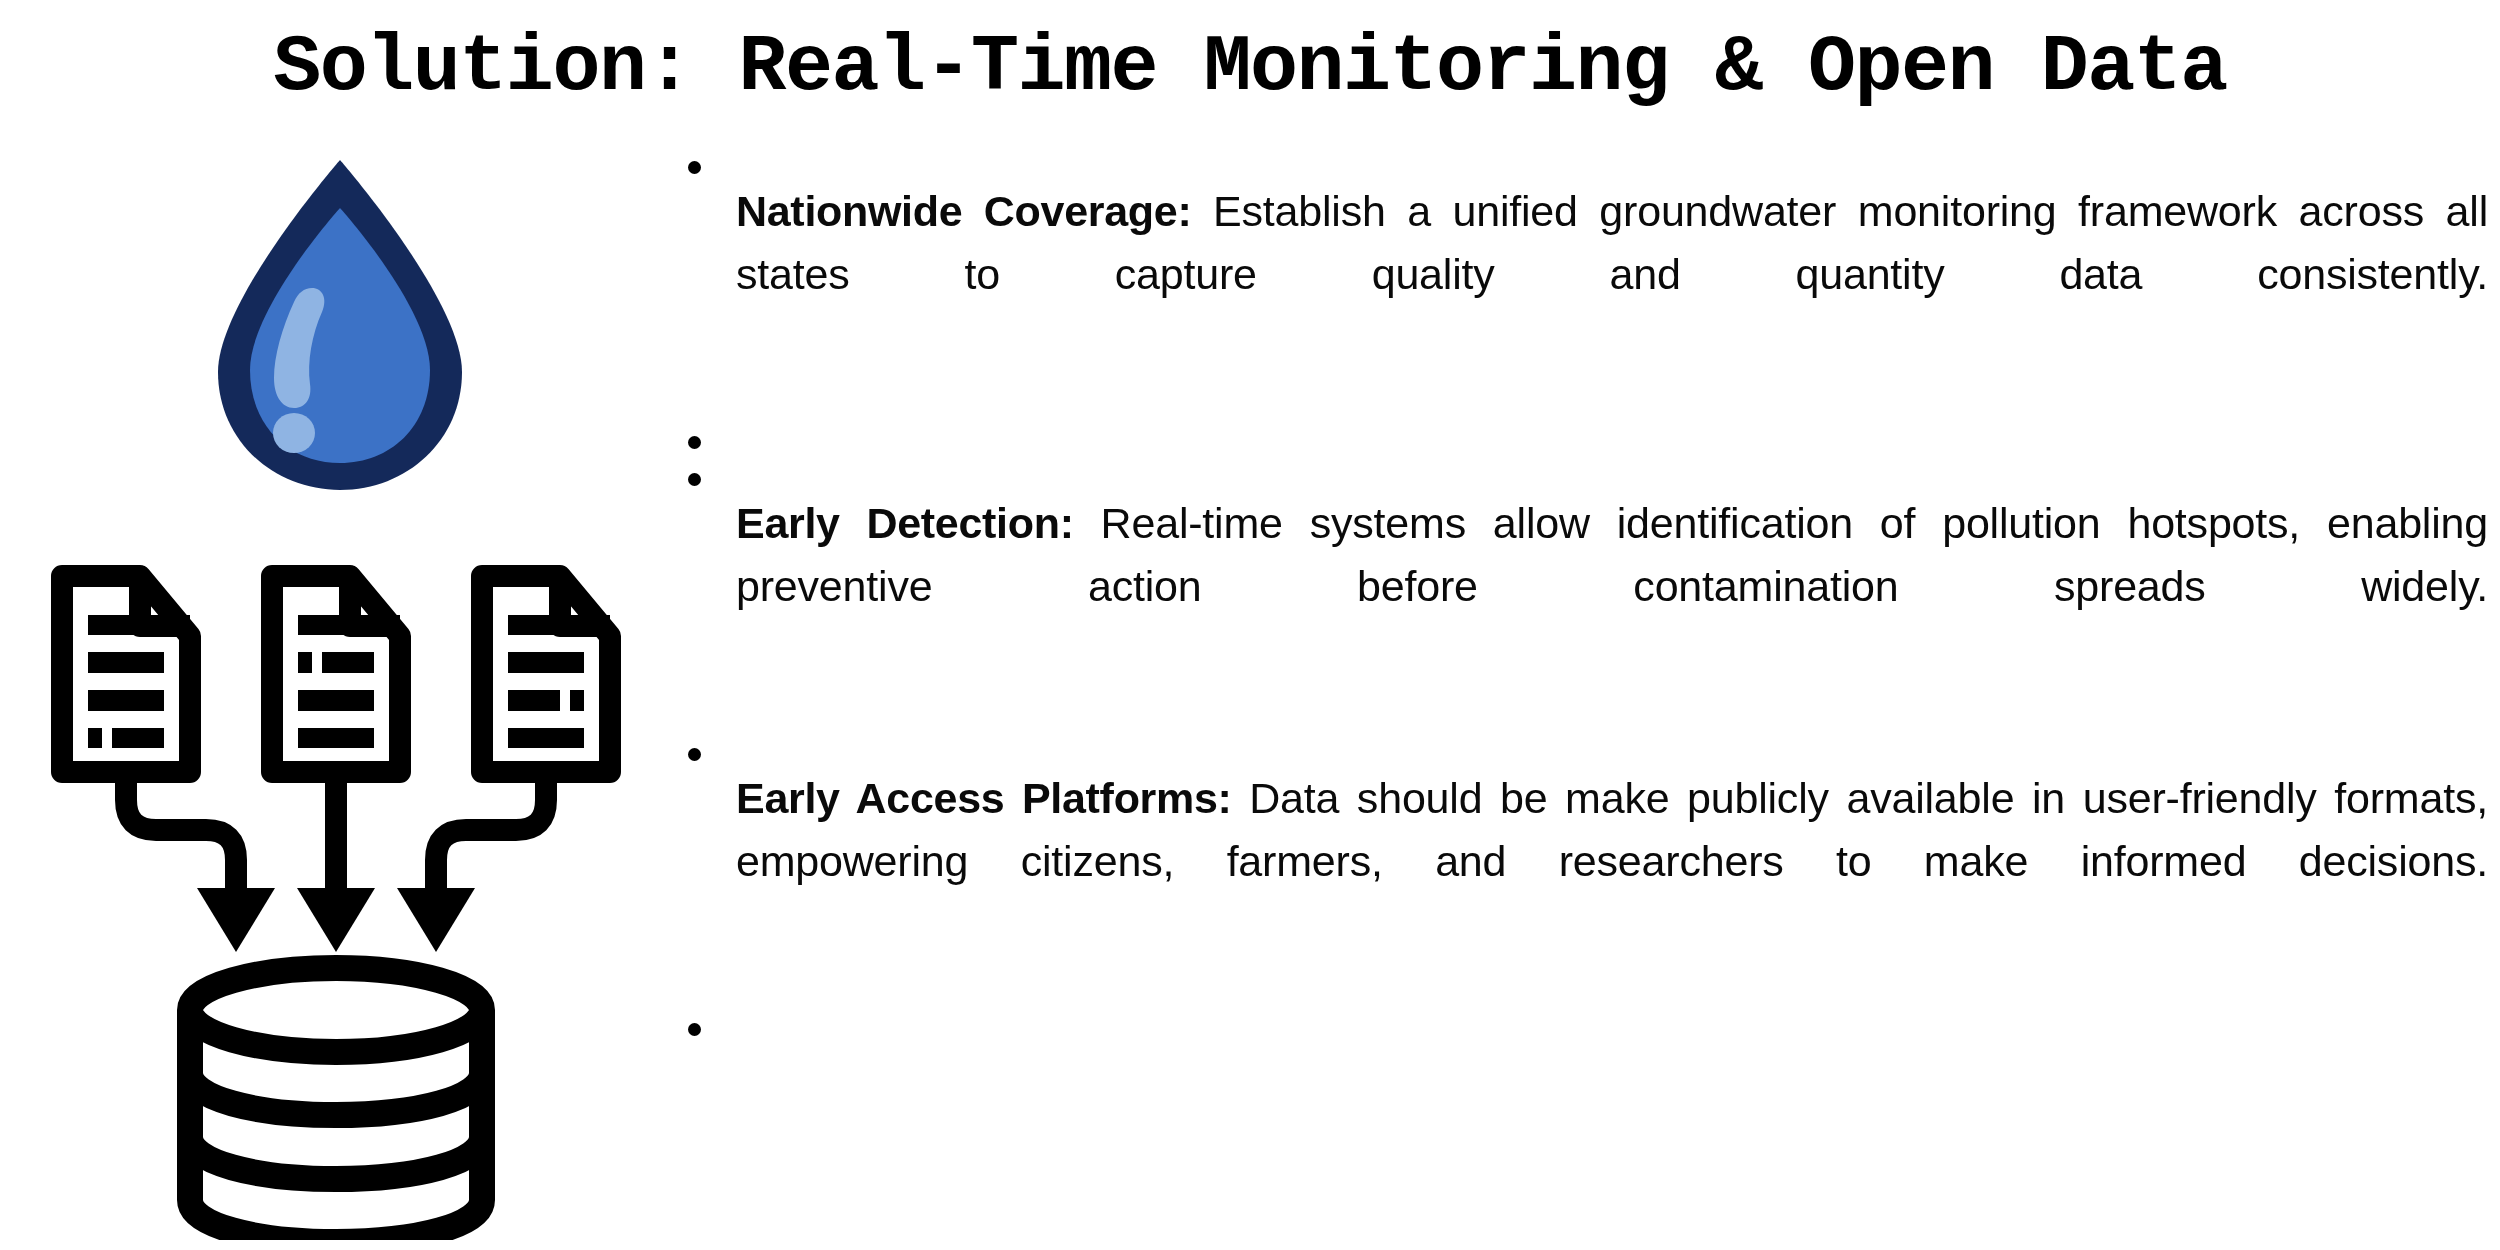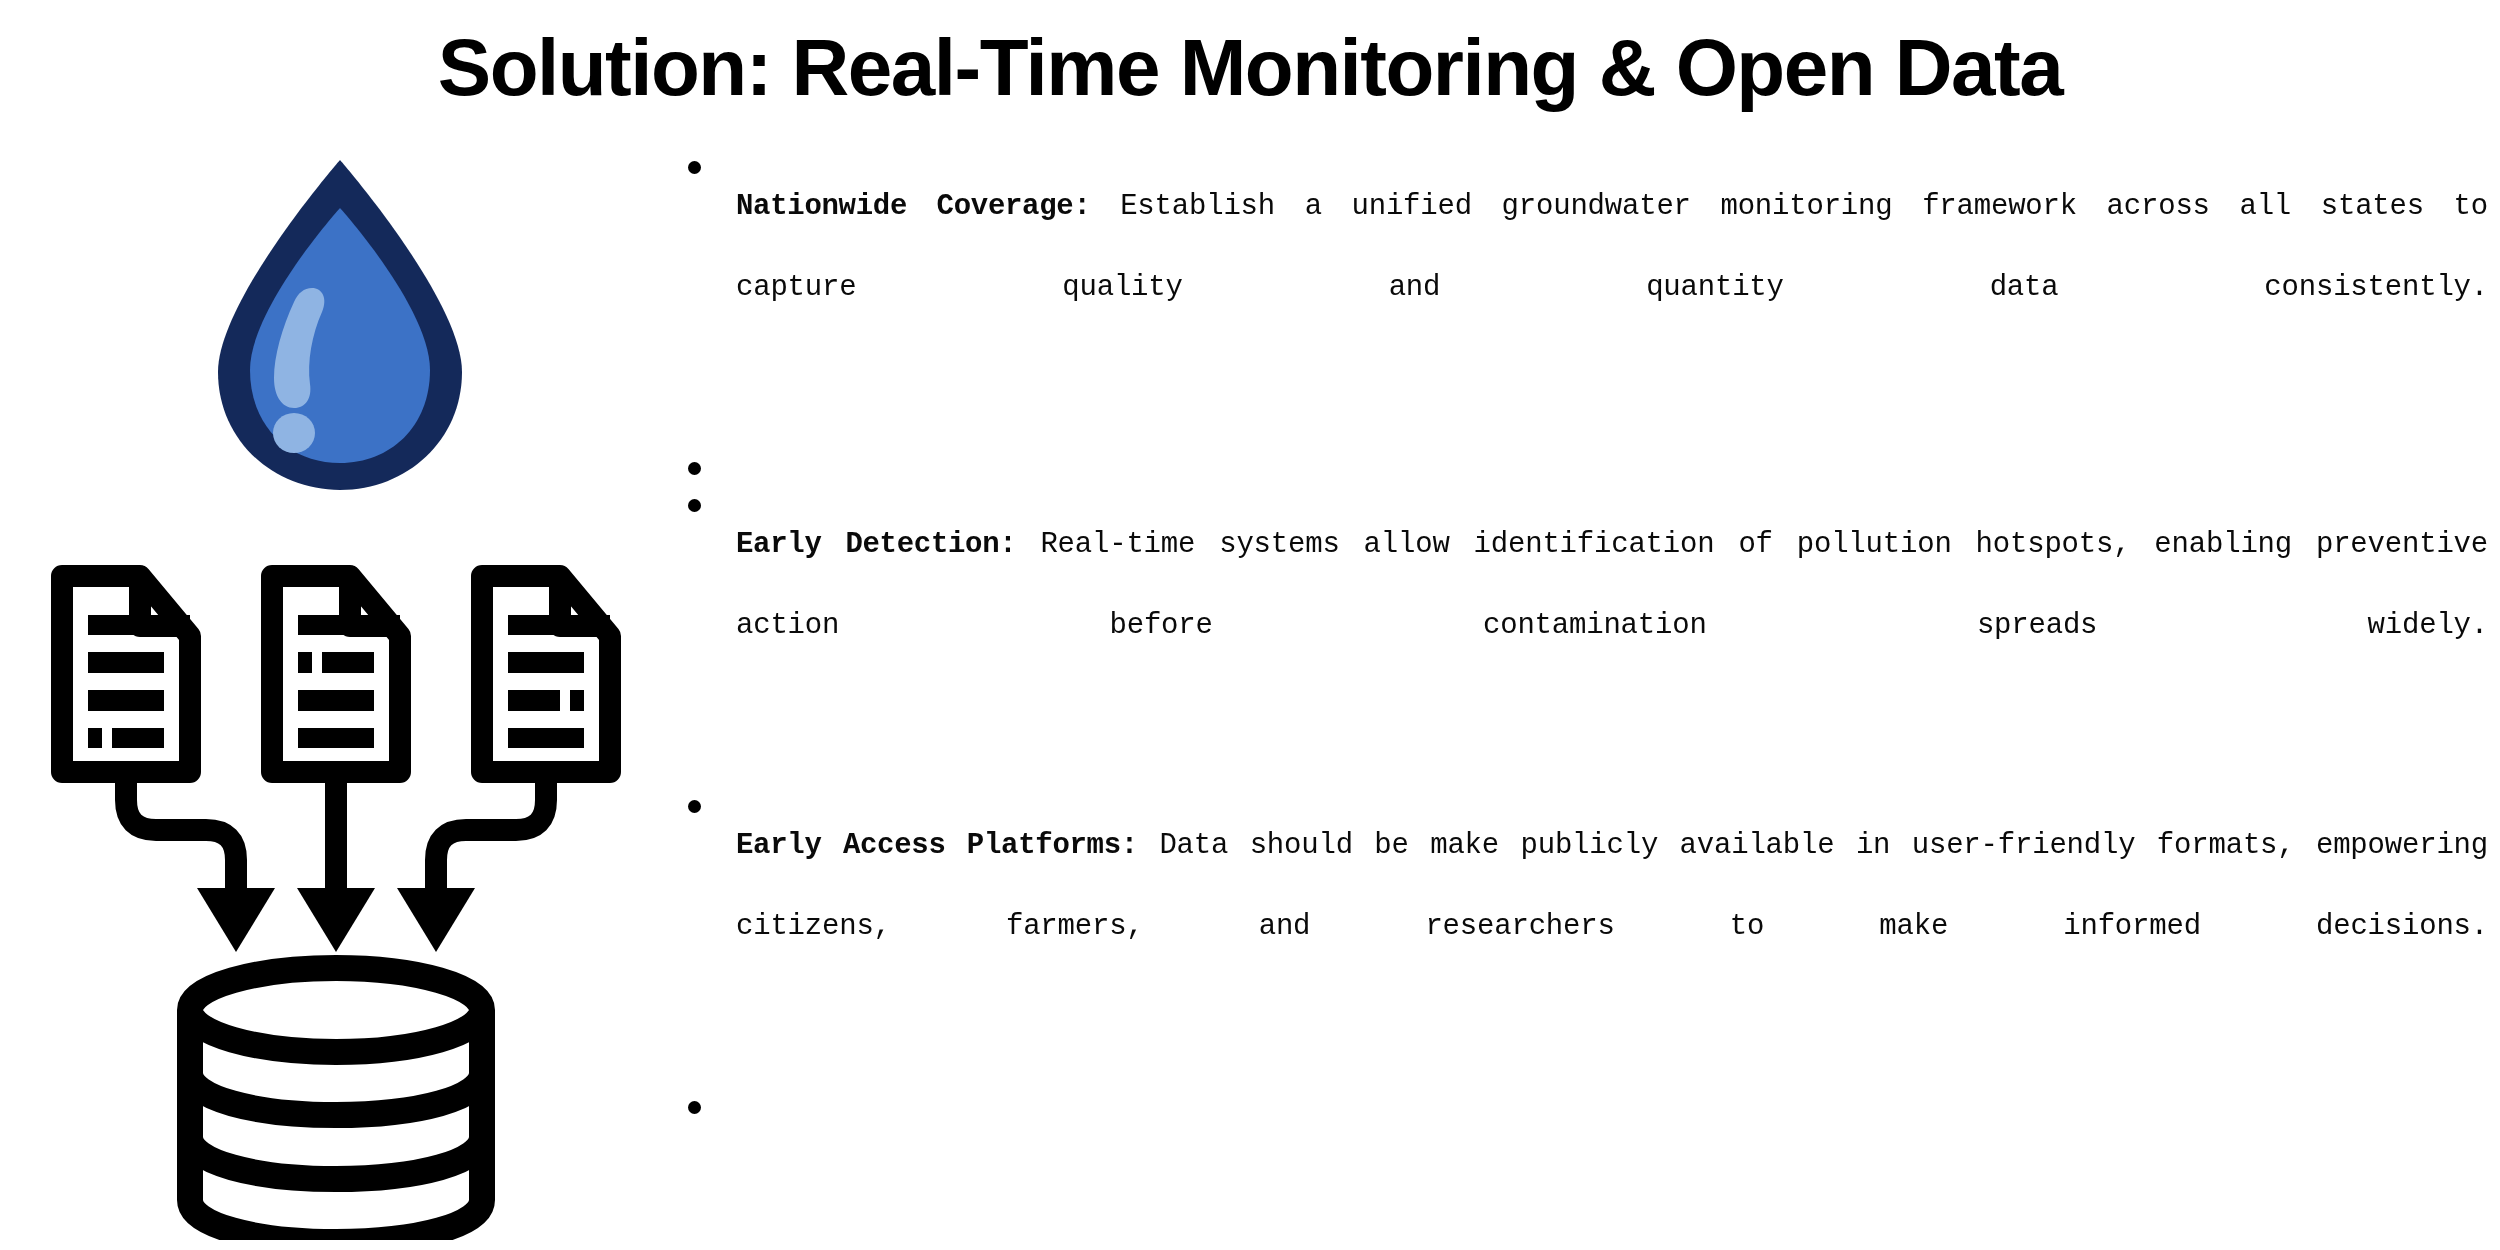--- a/index.html
+++ b/index.html
@@ -22,21 +22,21 @@
     background: #ffffff;
   }
 
   
   #slide-title {
     position: absolute;
     left: 0;
     top: 22px;
     width: 2500px;
     text-align: center;
-    font-family: Liberation Sans, sans-serif;
+    font-family: Liberation Mono, monospace;
     font-weight: bold;
     font-size: 80px;
     line-height: 92px;
     letter-spacing: -1.5px;
     color: #000000;
     white-space: nowrap;
   }
 
   
   #illustration {
@@ -85,23 +85,23 @@
   .bullet-dot::before {
     content: "";
     display: inline-block;
     width: 13px;
     height: 13px;
     border-radius: 50%;
     background: #000000;
   }
   .bullet-text {
     flex: 1 1 auto;
-    font-family: Liberation Mono, monospace;
-    font-size: 29px;
-    line-height: 81px;
+    font-family: Liberation Sans, sans-serif;
+    font-size: 43px;
+    line-height: 63px;
     text-align: justify;
     text-justify: inter-word;
     color: #0a0a0a;
     letter-spacing: -0.2px;
     word-spacing: 0.5px;
   }
   .bullet-text .lead {
     font-weight: bold;
     letter-spacing: -0.3px;
   }

